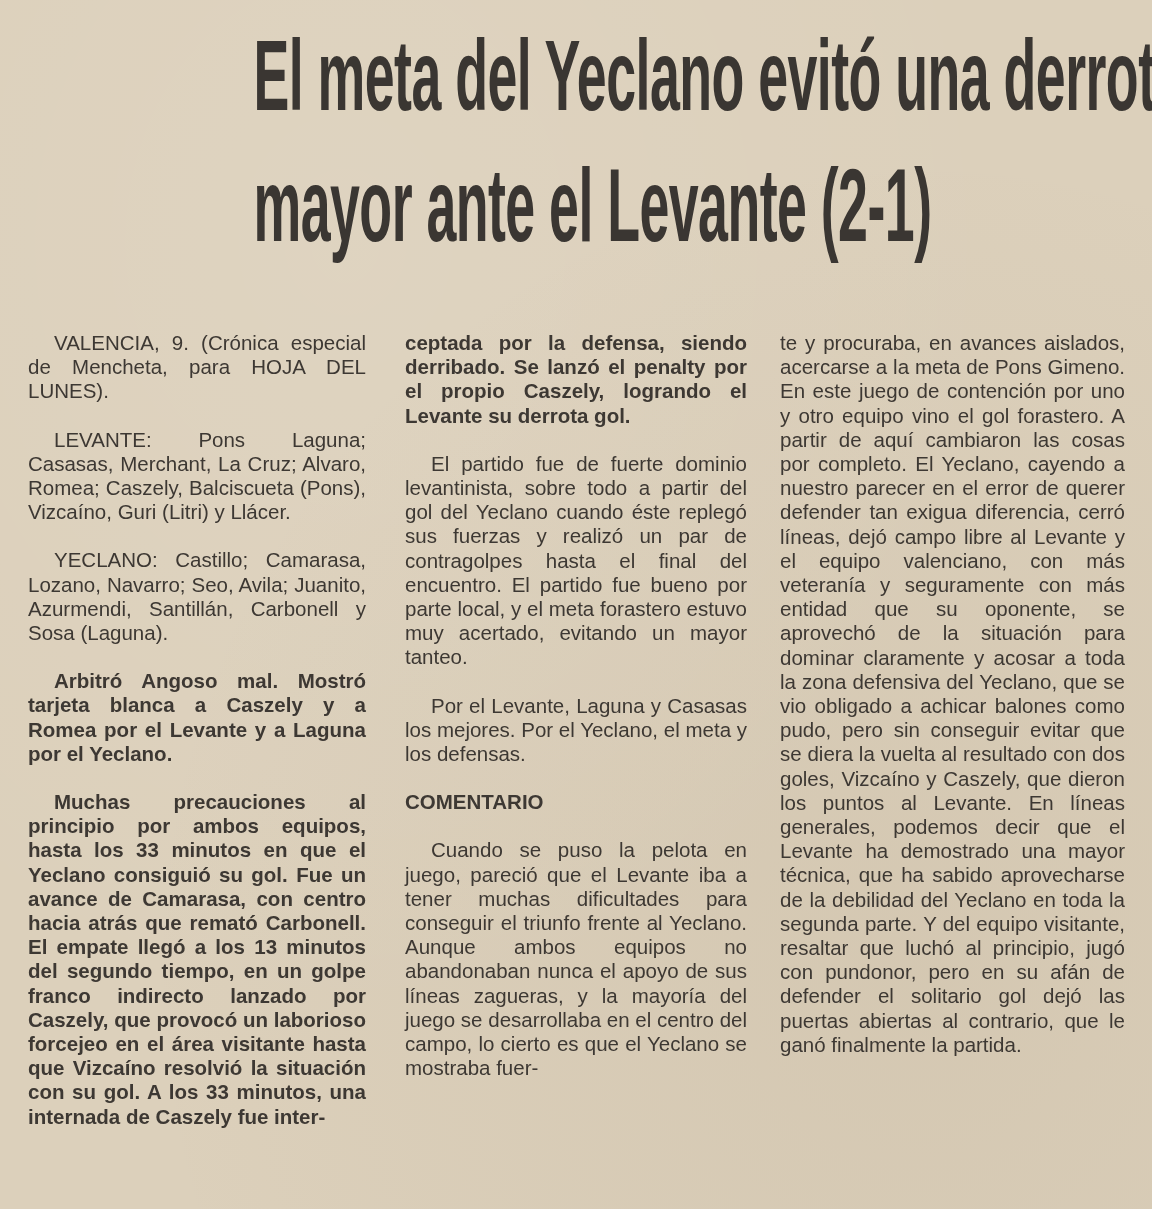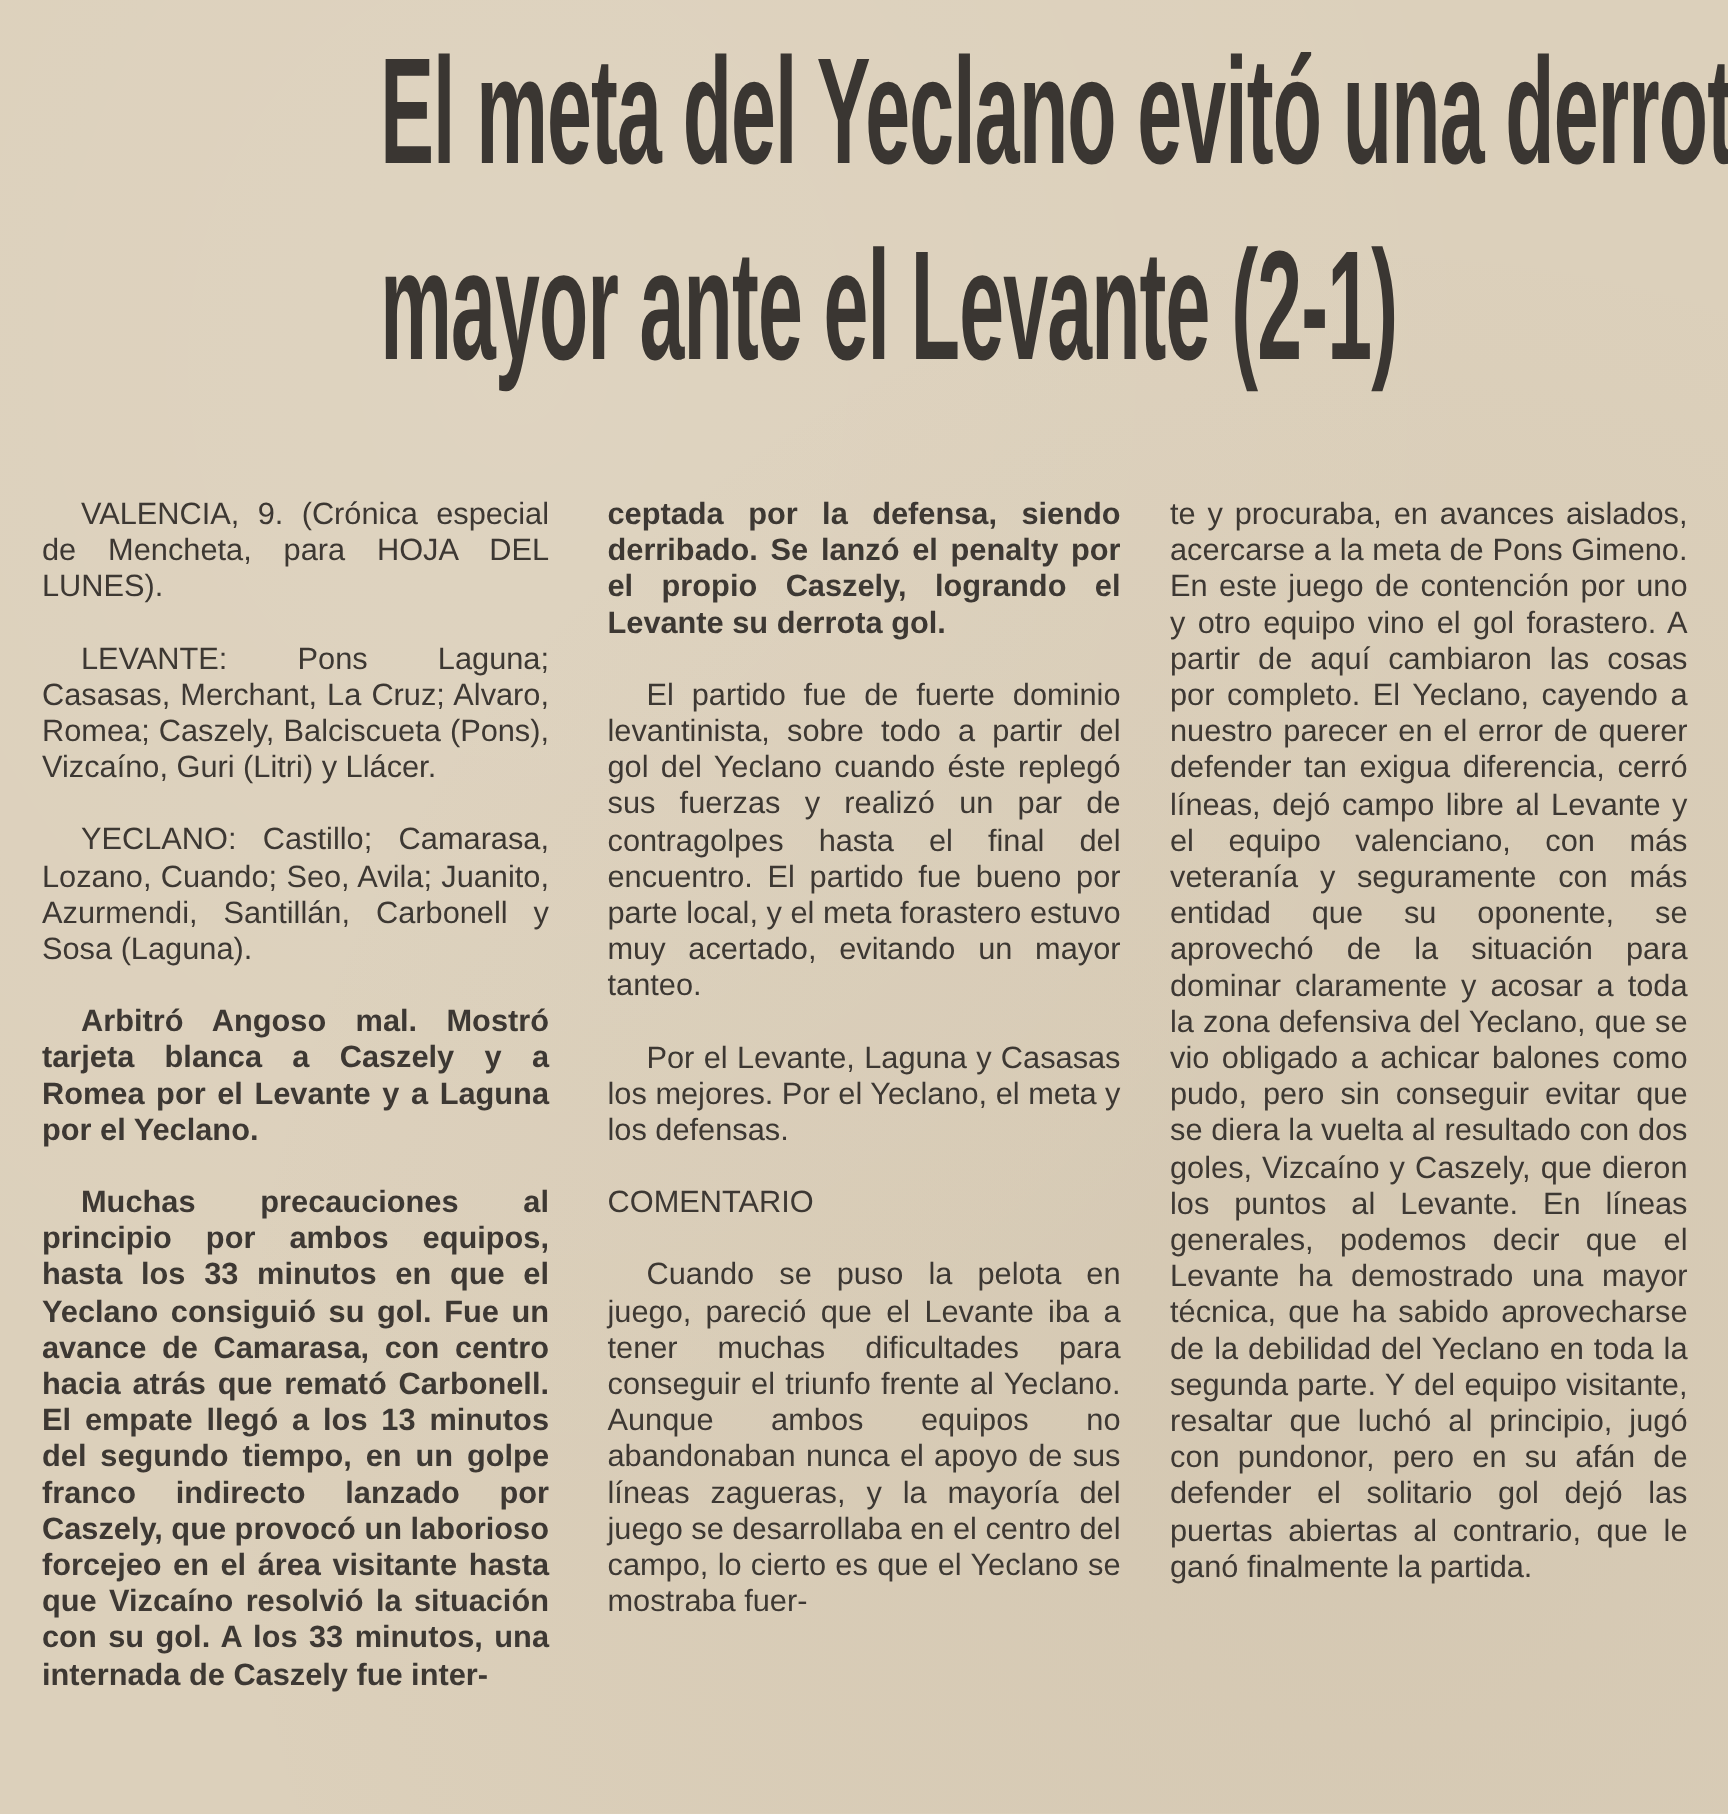--- a/index.html
+++ b/index.html
@@ -32,35 +32,35 @@
       margin-top: 41px;
     }
     .col-1 { left: 28px; width: 338px; }
     .col-2 { left: 405px; width: 342px; }
     .col-3 { left: 780px; width: 345px; }
     .col p { margin: 0 0 24px 0; text-indent: 26px; hyphens: manual; }
     .col p.cont { text-indent: 0; }
     .col p.bold { font-weight: bold; }
     .col p.tight { margin-bottom: 0; }
     .subhead {
-      font-weight: normal; margin: 0 0 22px 0; text-indent: 0 !important;
+      font-weight: bold; margin: 0 0 22px 0; text-indent: 0 !important;
     }
   </style>
 </head>
 <body>
 
 <div class="headline">
   <div class="hl-line hl-1">El meta del Yeclano evitó una derrota</div>
   <div class="hl-line hl-2">mayor ante el Levante (2-1)</div>
 </div>
 
 <div class="col col-1">
   <p>VALENCIA, 9. (Crónica especial de Mencheta, para HOJA DEL LUNES).</p>
   <p>LEVANTE: Pons Laguna; Casasas, Merchant, La Cruz; Alvaro, Romea; Caszely, Balciscueta (Pons), Vizcaíno, Guri (Litri) y Llácer.</p>
-  <p>YECLANO: Castillo; Camarasa, Lozano, Cuando; Seo, Avila; Juanito, Azurmendi, Santillán, Carbonell y Sosa (Laguna).</p>
+  <p>YECLANO: Castillo; Camarasa, Lozano, Navarro; Seo, Avila; Juanito, Azurmendi, Santillán, Carbonell y Sosa (Laguna).</p>
   <p class="bold">Arbitró Angoso mal. Mostró tarjeta blanca a Caszely y a Romea por el Levante y a Laguna por el Yeclano.</p>
   <p class="bold tight">Muchas precauciones al principio por ambos equipos, hasta los 33 minutos en que el Yeclano consiguió su gol. Fue un avance de Camarasa, con centro hacia atrás que remató Carbonell. El empate llegó a los 13 minutos del segundo tiempo, en un golpe franco indirecto lanzado por Caszely, que provocó un laborioso forcejeo en el área visitante hasta que Vizcaíno resolvió la situación con su gol. A los 33 minutos, una internada de Caszely fue inter-</p>
 </div>
 
 <div class="col col-2">
   <p class="bold cont">ceptada por la defensa, siendo derribado. Se lanzó el penalty por el propio Caszely, logrando el Levante su derrota gol.</p>
   <p>El partido fue de fuerte dominio levantinista, sobre todo a partir del gol del Yeclano cuando éste replegó sus fuerzas y realizó un par de contragolpes hasta el final del encuentro. El partido fue bueno por parte local, y el meta forastero estuvo muy acertado, evitando un mayor tanteo.</p>
   <p>Por el Levante, Laguna y Casasas los mejores. Por el Yeclano, el meta y los defensas.</p>
   <p class="subhead">COMENTARIO</p>
   <p class="tight">Cuando se puso la pelota en juego, pareció que el Levante iba a tener muchas dificultades para conseguir el triunfo frente al Yeclano. Aunque ambos equipos no abandonaban nunca el apoyo de sus líneas zagueras, y la mayoría del juego se desarrollaba en el centro del campo, lo cierto es que el Yeclano se mostraba fuer-</p>

